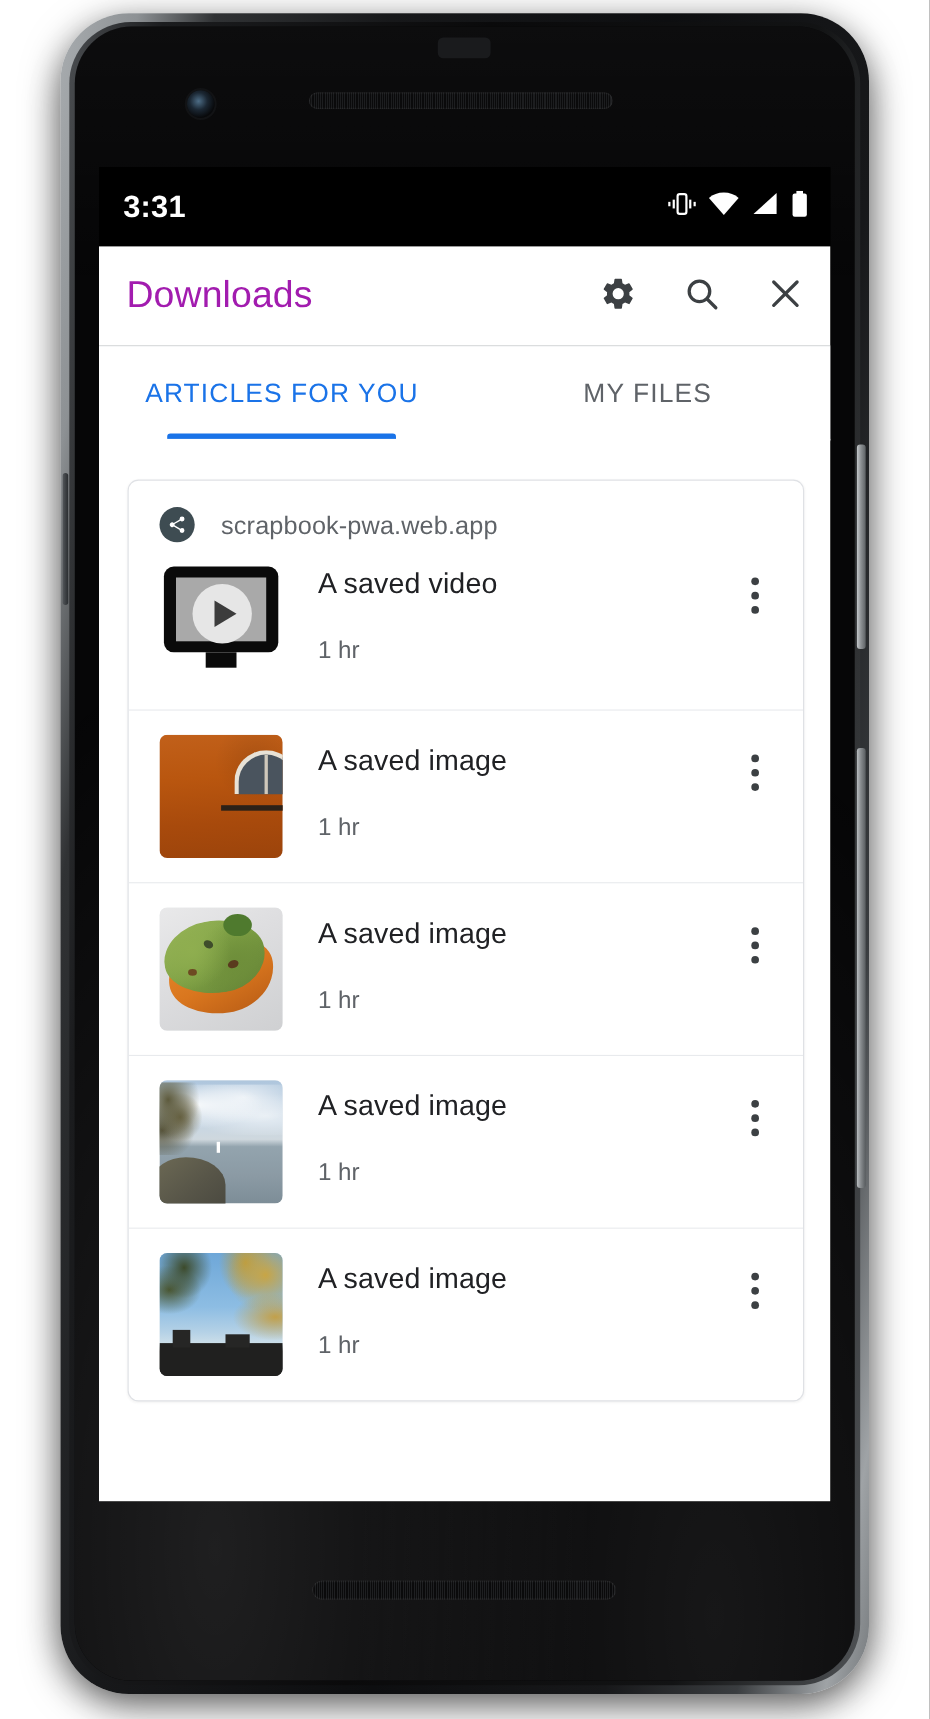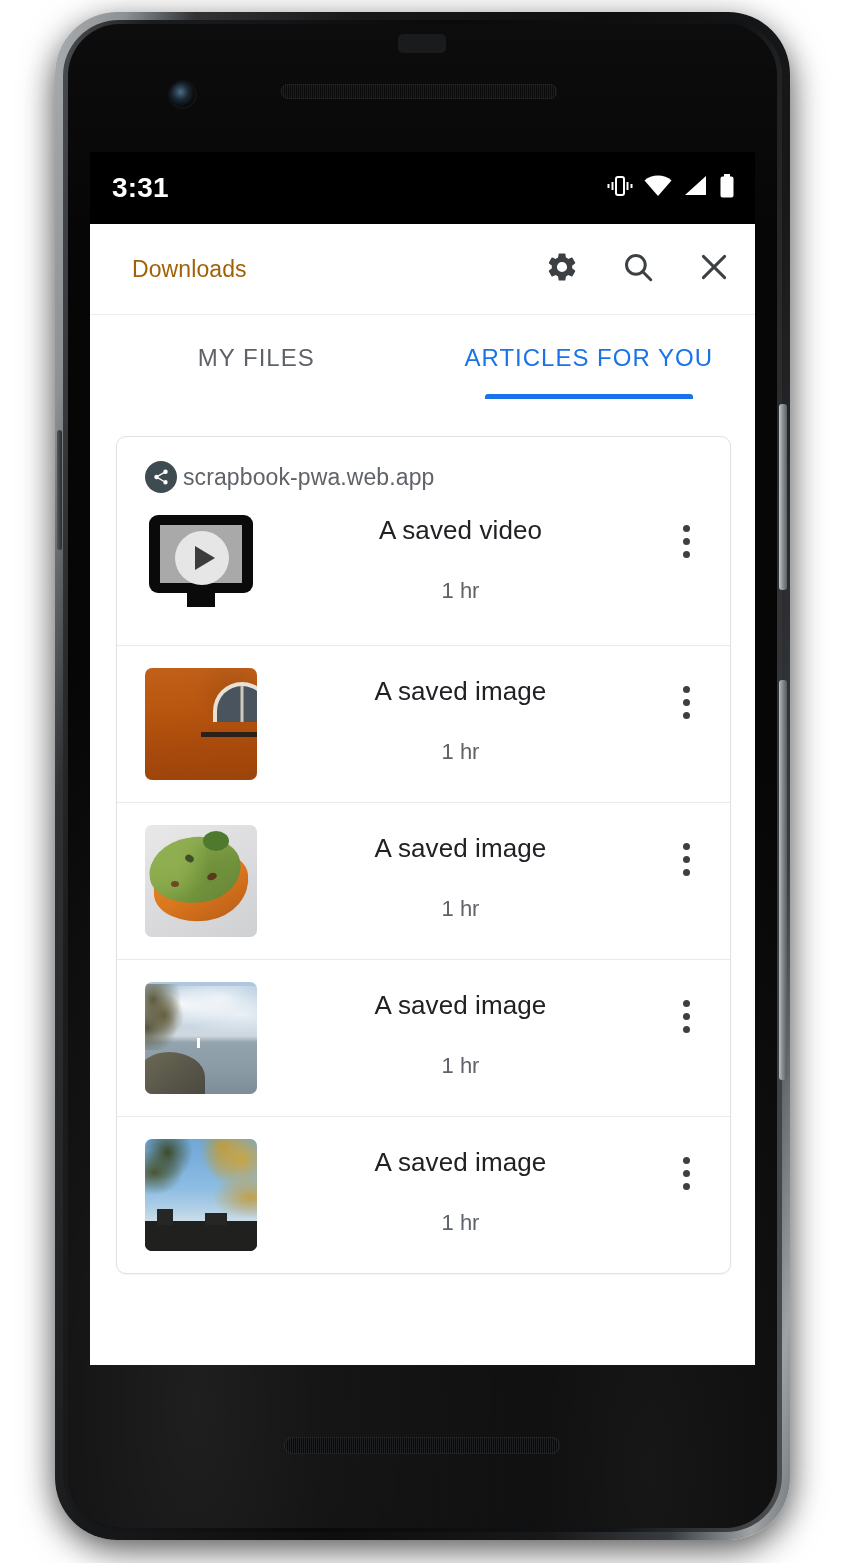--- a/index.html
+++ b/index.html
@@ -182,25 +182,25 @@
     left: 0;
     top: 72px;
     width: 665px;
     height: 90px;
     background: #ffffff;
     display: flex;
     align-items: center;
   }
   .app-title {
     position: absolute;
-    left: 42px;
+    left: 25px;
     top: 50%;
     transform: translateY(-50%);
-    font-size: 23px;
-    color: #a16207;
+    font-size: 34px;
+    color: #a21caf;
     letter-spacing: 0.1px;
   }
   .app-actions {
     position: absolute;
     right: 20px;
     top: 50%;
     transform: translateY(-50%);
     display: flex;
     align-items: center;
     gap: 34px;
@@ -283,21 +283,21 @@
     width: 32px;
     height: 32px;
     border-radius: 50%;
     background: #3e4c52;
     display: flex;
     align-items: center;
     justify-content: center;
     flex: none;
   }
   .source-name {
-    margin-left: 6px;
+    margin-left: 24px;
     font-size: 23px;
     color: #5f6368;
     letter-spacing: 0.1px;
   }
 
   .row {
     display: flex;
     align-items: flex-start;
     padding: 22px 22px 22px 28px;
     border-top: 1px solid #e8eaed;
@@ -316,23 +316,23 @@
     position: relative;
     background: #f1f3f4;
   }
   .thumb.video {
     background: #ffffff;
     display: flex;
     align-items: center;
     justify-content: center;
   }
   .row-text {
+    margin-left: 32px;
     flex: 1;
     padding-top: 8px;
-    text-align: center;
   }
   .row-title {
     font-size: 26px;
     color: #202124;
     letter-spacing: 0.1px;
   }
   .row-sub {
     margin-top: 32px;
     font-size: 22px;
     color: #5f6368;
@@ -599,26 +599,26 @@
           <svg width="34" height="34" viewBox="0 0 24 24">
             <line x1="4.5" y1="4.5" x2="19.5" y2="19.5" stroke="#3c4043" stroke-width="2.1" stroke-linecap="round"></line>
             <line x1="19.5" y1="4.5" x2="4.5" y2="19.5" stroke="#3c4043" stroke-width="2.1" stroke-linecap="round"></line>
           </svg>
         </span>
       </div>
     </div>
   </div>
 
   <div class="tab-bar">
-    <div class="tab">
-      <span class="tab-label">MY FILES</span>
-    </div>
     <div class="tab active">
       <span class="tab-label">ARTICLES FOR YOU</span>
       <span class="tab-underline"></span>
+    </div>
+    <div class="tab">
+      <span class="tab-label">MY FILES</span>
     </div>
   </div>
 
   <div class="content">
     <div class="card">
 
       <div class="card-header">
         <span class="source-badge">
           <svg width="18" height="18" viewBox="0 0 24 24" fill="#ffffff">
             <path d="M18 16.08c-.76 0-1.44.3-1.96.77L8.91 12.7c.05-.23.09-.46.09-.7s-.04-.47-.09-.7l7.05-4.11c.54.5 1.25.81 2.04.81a3 3 0 1 0-3-3c0 .24.04.47.09.7L8.04 9.81A2.99 2.99 0 0 0 3 12a3 3 0 0 0 5.04 2.19l7.12 4.16c-.05.21-.08.43-.08.65a2.92 2.92 0 1 0 2.92-2.92z"></path>

